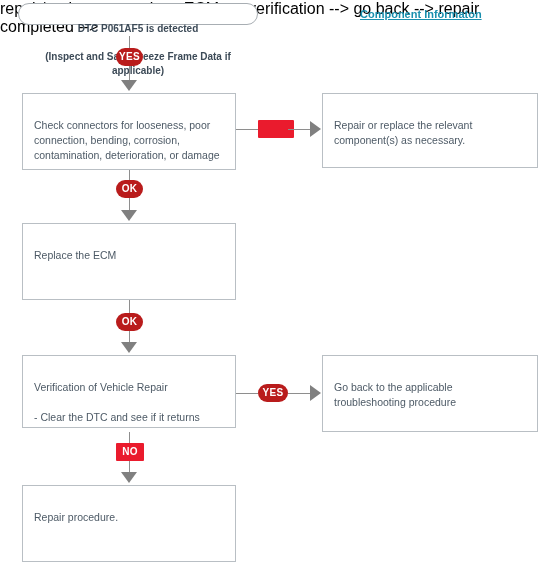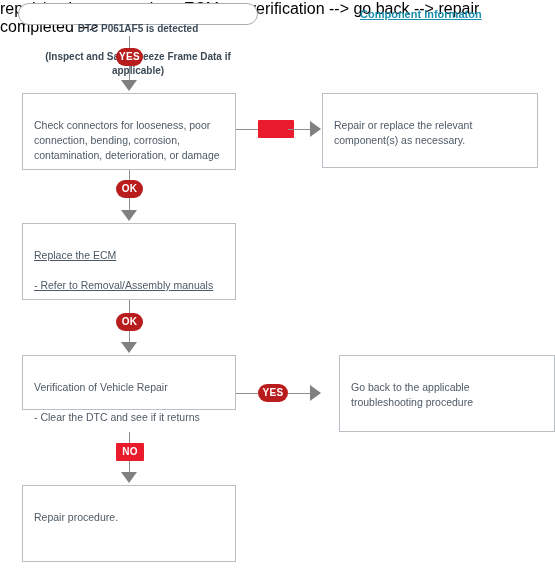--- a/index.html
+++ b/index.html
@@ -135,45 +135,44 @@
     <span>Repair or replace the relevant component(s) as necessary.</span>
   </div>
 
    replace ECM --&gt;
   <div class="vline" style="left:129px; top:170px; height:10px;"></div>
   <div class="badge green" style="left:116px; top:180px; width:27px;">OK</div>
   <div class="vline" style="left:129px; top:198px; height:12px;"></div>
   <div class="arrow-down" style="left:121px; top:210px;"></div>
 
   
-  <div class="node" style="left:22px; top:223px; width:214px; height:77px;text-decoration:underline;">
+  <div class="node" style="left:22px; top:223px; width:214px; height:77px;">
     <div>Replace the ECM</div>
-    <div>- Refer to Removal/Assembly manuals</div>
   </div>
 
    verification --&gt;
   <div class="vline" style="left:129px; top:300px; height:13px;"></div>
   <div class="badge green" style="left:116px; top:313px; width:27px;">OK</div>
   <div class="vline" style="left:129px; top:331px; height:11px;"></div>
   <div class="arrow-down" style="left:121px; top:342px;"></div>
 
   
-  <div class="node" style="left:22px; top:355px; width:214px; height:55px;">
+  <div class="node" style="left:22px; top:355px; width:214px; height:73px;">
     <div>Verification of Vehicle Repair</div>
     <div>- Clear the DTC and see if it returns</div>
   </div>
 
    go back --&gt;
   <div class="hline" style="left:236px; top:393px; width:22px;"></div>
   <div class="badge green" style="left:258px; top:384px; width:30px;">YES</div>
   <div class="hline" style="left:288px; top:393px; width:22px;"></div>
   <div class="arrow-right" style="left:310px; top:385px;"></div>
 
   
-  <div class="node" style="left:322px; top:355px; width:216px; height:77px;margin-left:17px;">
+  <div class="node" style="left:322px; top:355px; width:216px; height:77px;">
     <span>Go back to the applicable troubleshooting procedure</span>
   </div>
 
    repair completed --&gt;
   <div class="vline" style="left:129px; top:432px; height:11px;"></div>
   <div class="badge red" style="left:116px; top:443px; width:28px;">NO</div>
   <div class="vline" style="left:129px; top:461px; height:11px;"></div>
   <div class="arrow-down" style="left:121px; top:472px;"></div>
 
   

